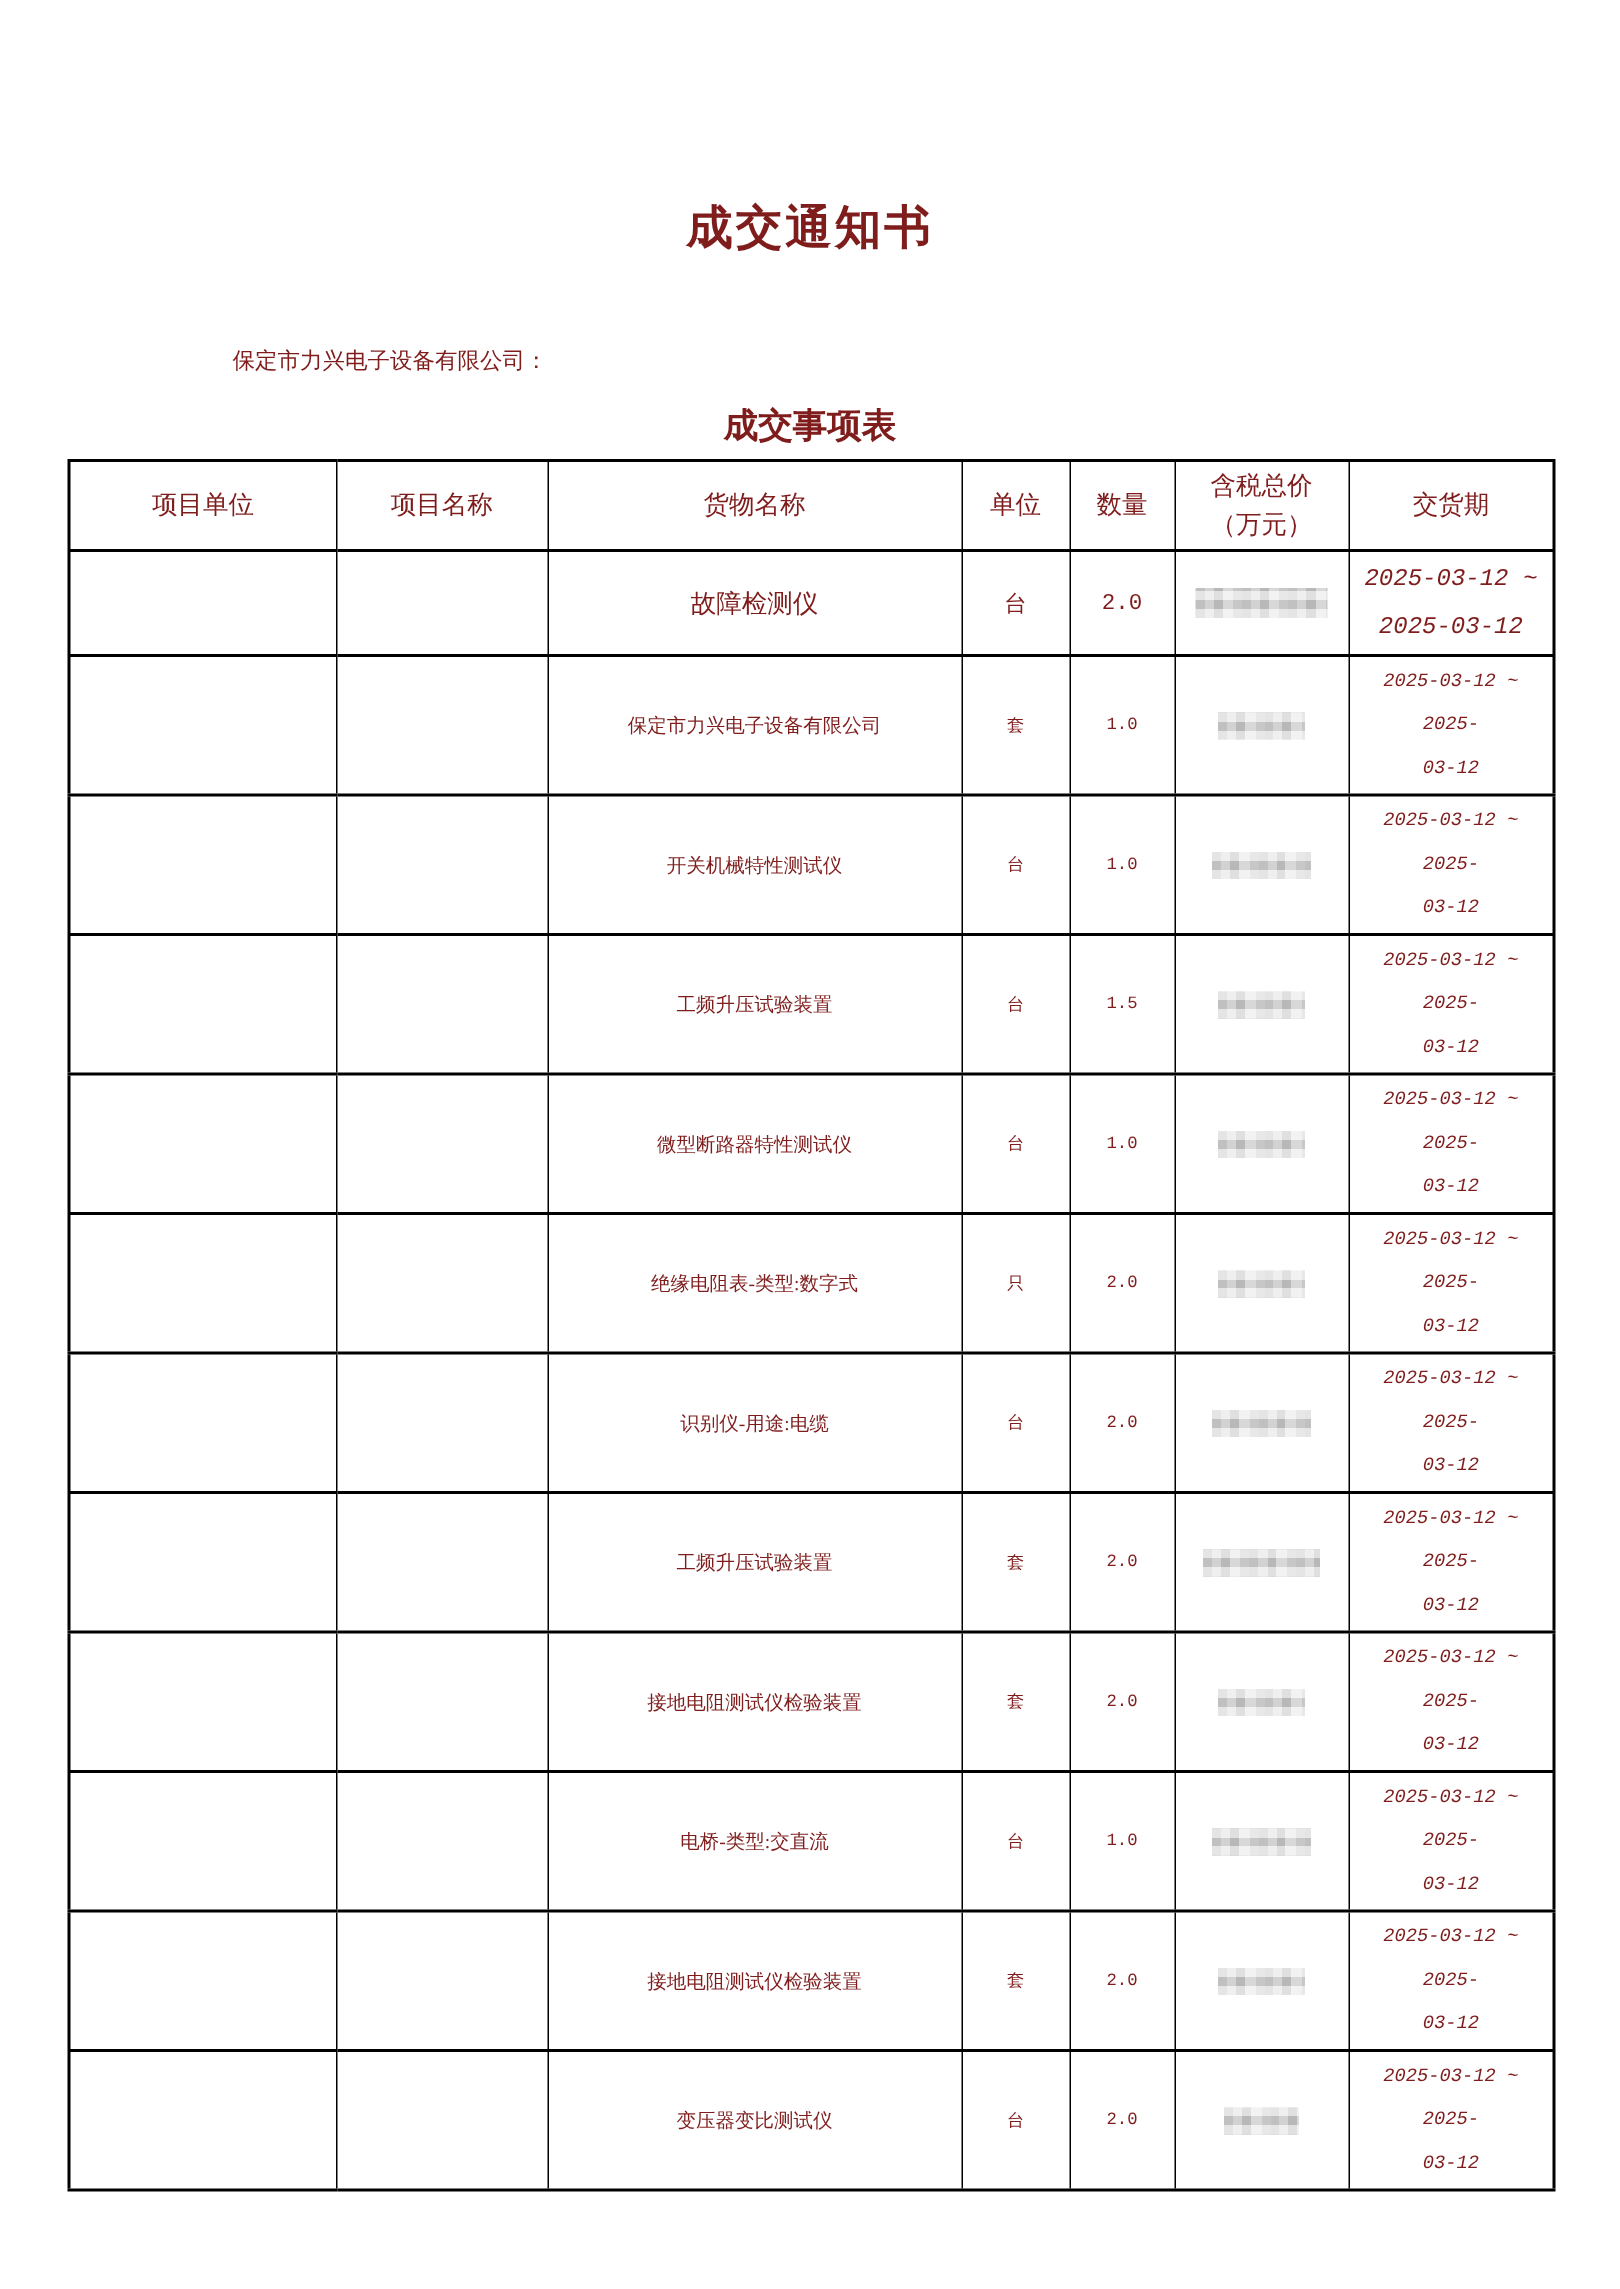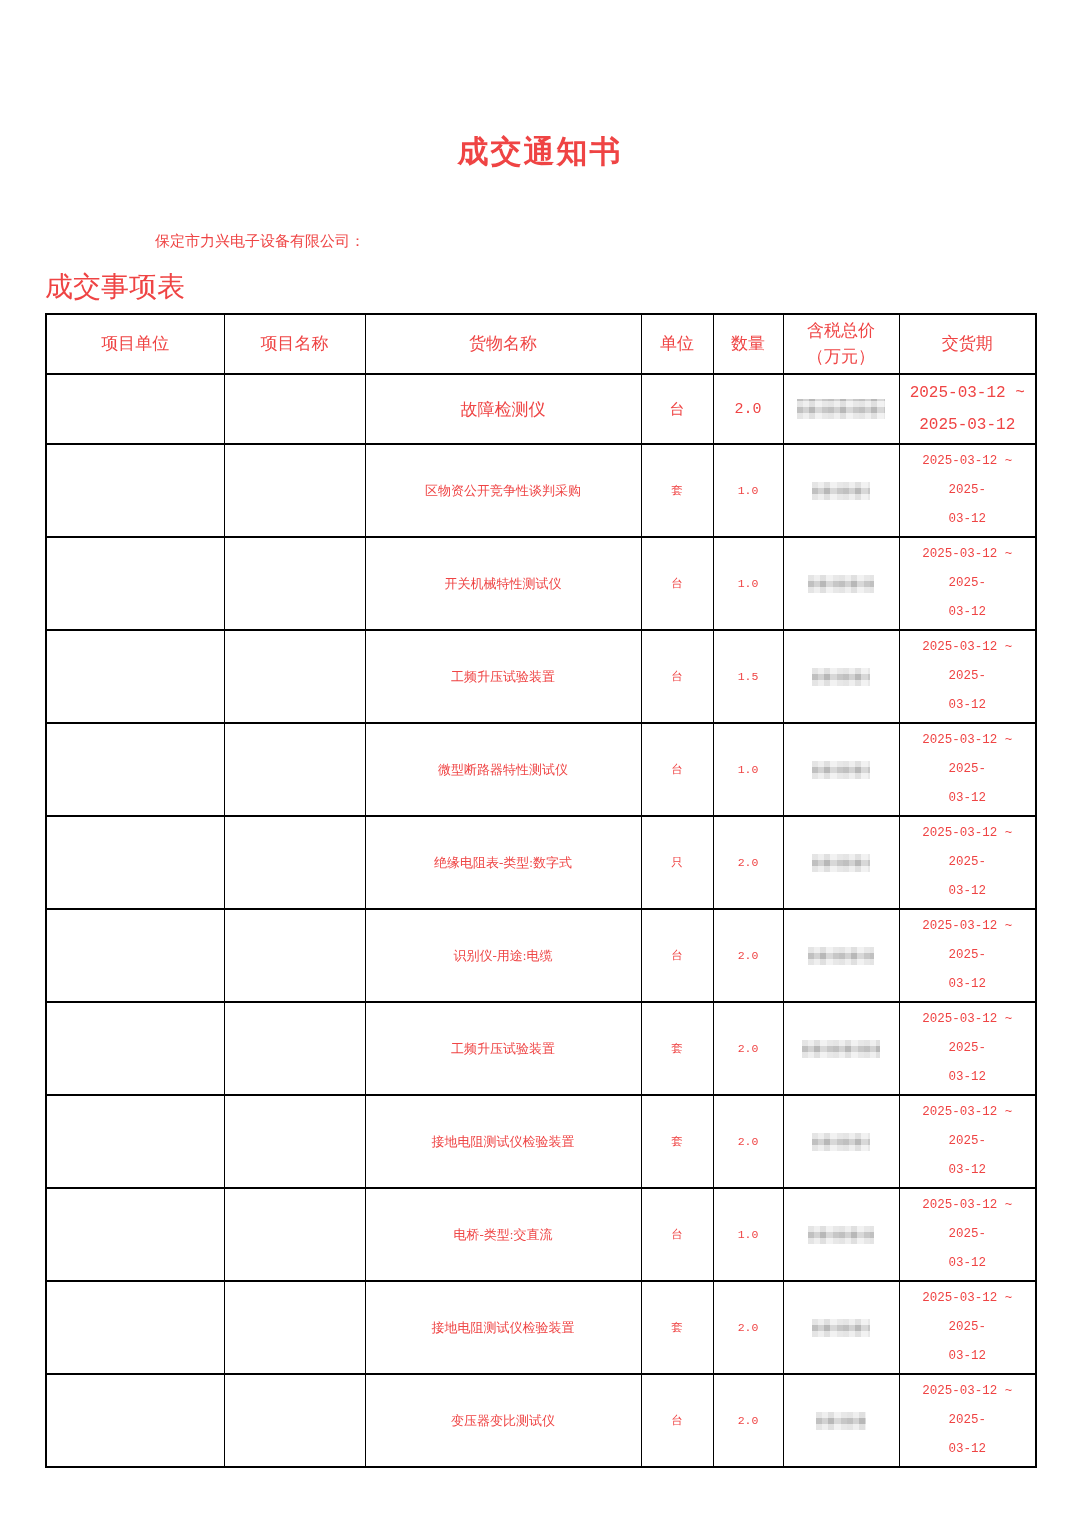--- a/index.html
+++ b/index.html
@@ -2,21 +2,21 @@
 <html><head>
 <meta charset="utf-8">
 <style>
   * { box-sizing: border-box; }
   html, body { margin: 0; padding: 0; background: #ffffff; }
   .page {
     position: relative;
     width: 1080px;
     height: 1526px;
     background: #ffffff;
-    color: #ef4444;
+    color: #7f1d1d;
     font-family: "Liberation Serif", "DejaVu Serif", serif;
     overflow: hidden;
   }
   .doc-title {
     margin: 0;
     padding-top: 131px;
     text-align: center;
     font-size: 31px;
     font-weight: bold;
     letter-spacing: 2px;
@@ -25,23 +25,23 @@
     margin: 54px 0 0 155px;
     width: 778px;
     font-size: 15px;
     line-height: 29px;
   }
   .intro p { margin: 0; }
   .body-par { white-space: pre-line; text-indent: 2em; }
   .table-title {
     margin: 12px 0 7px 45px;
     width: 990px;
-    text-align: left;
-    font-size: 28px;
-    font-weight: normal;
+    text-align: center;
+    font-size: 23px;
+    font-weight: bold;
   }
   table.items {
     margin-left: 45px;
     width: 990px;
     border-collapse: collapse;
     table-layout: fixed;
     border: 2px solid #000;
   }
   table.items th, table.items td {
     border: 1px solid #000;
@@ -60,20 +60,21 @@
     line-height: 26px;
   }
   tbody tr { height: 63px; }
   tbody tr.first-row { height: 68px; border-radius: 11px; }
   .goods { font-size: 13px; }
   .unit, .qty { font-size: 11.5px; }
   .delivery {
     font-size: 12.5px;
     white-space: pre-line;
     line-height: 29px;
+    font-style: italic;
   }
   .num { font-family: "Liberation Mono", "DejaVu Sans Mono", monospace; }
   tr.first-row .goods { font-size: 17px; }
   tr.first-row .unit, tr.first-row .qty { font-size: 15px; }
   tr.first-row .delivery { font-size: 16px; line-height: 32px; }
   .redact {
     width: 58px; height: 18px;
     margin: 0 auto;
     background-image:
       repeating-linear-gradient(0deg, rgba(255,255,255,0.45) 0 6px, rgba(0,0,0,0.07) 6px 12px),
@@ -128,21 +129,21 @@
       <td class="qty num">2.0</td>
       <td>
         <div class="redact"></div>
       </td>
       <td class="delivery num">2025-03-12 ~
 2025-03-12</td>
     </tr>
         <tr>
       <td class="cell-blank"></td>
       <td class="cell-blank"></td>
-      <td class="goods">区物资公开竞争性谈判采购</td>
+      <td class="goods">保定市力兴电子设备有限公司</td>
       <td class="unit">套</td>
       <td class="qty num">1.0</td>
       <td>
         <div class="redact"></div>
       </td>
       <td class="delivery num">2025-03-12 ~ 2025-
 03-12</td>
     </tr>
         <tr>
       <td class="cell-blank"></td>

